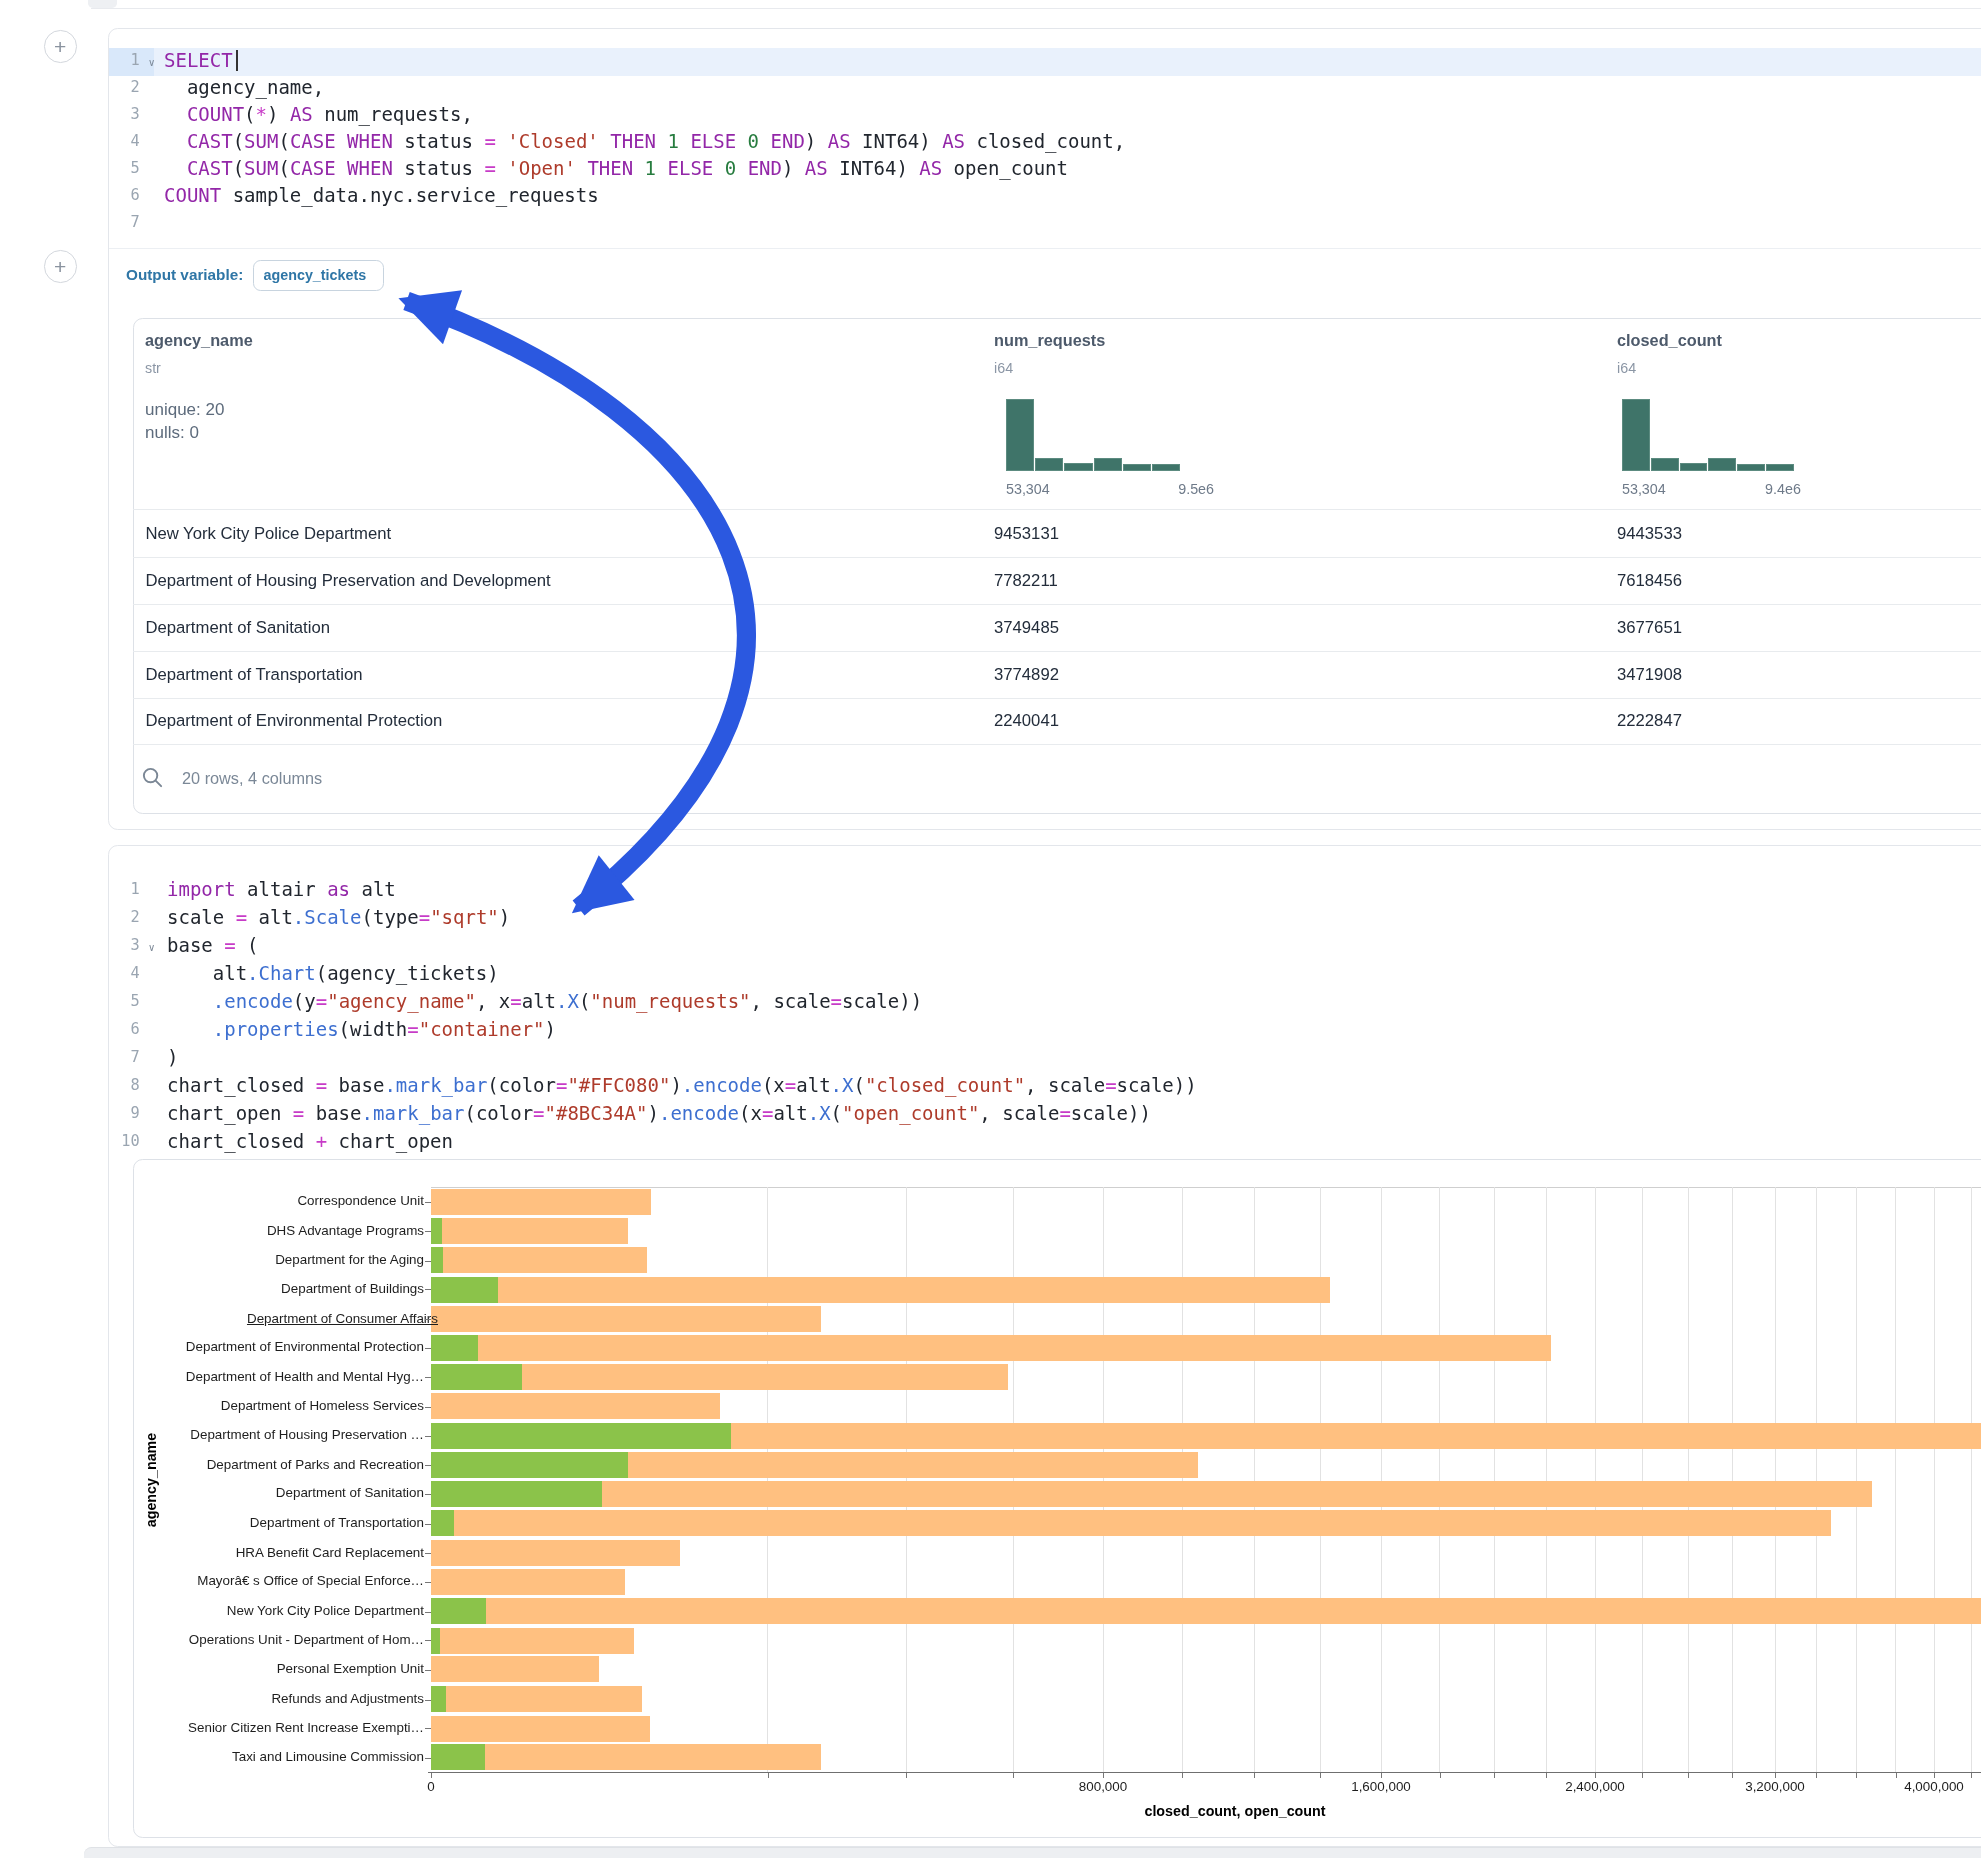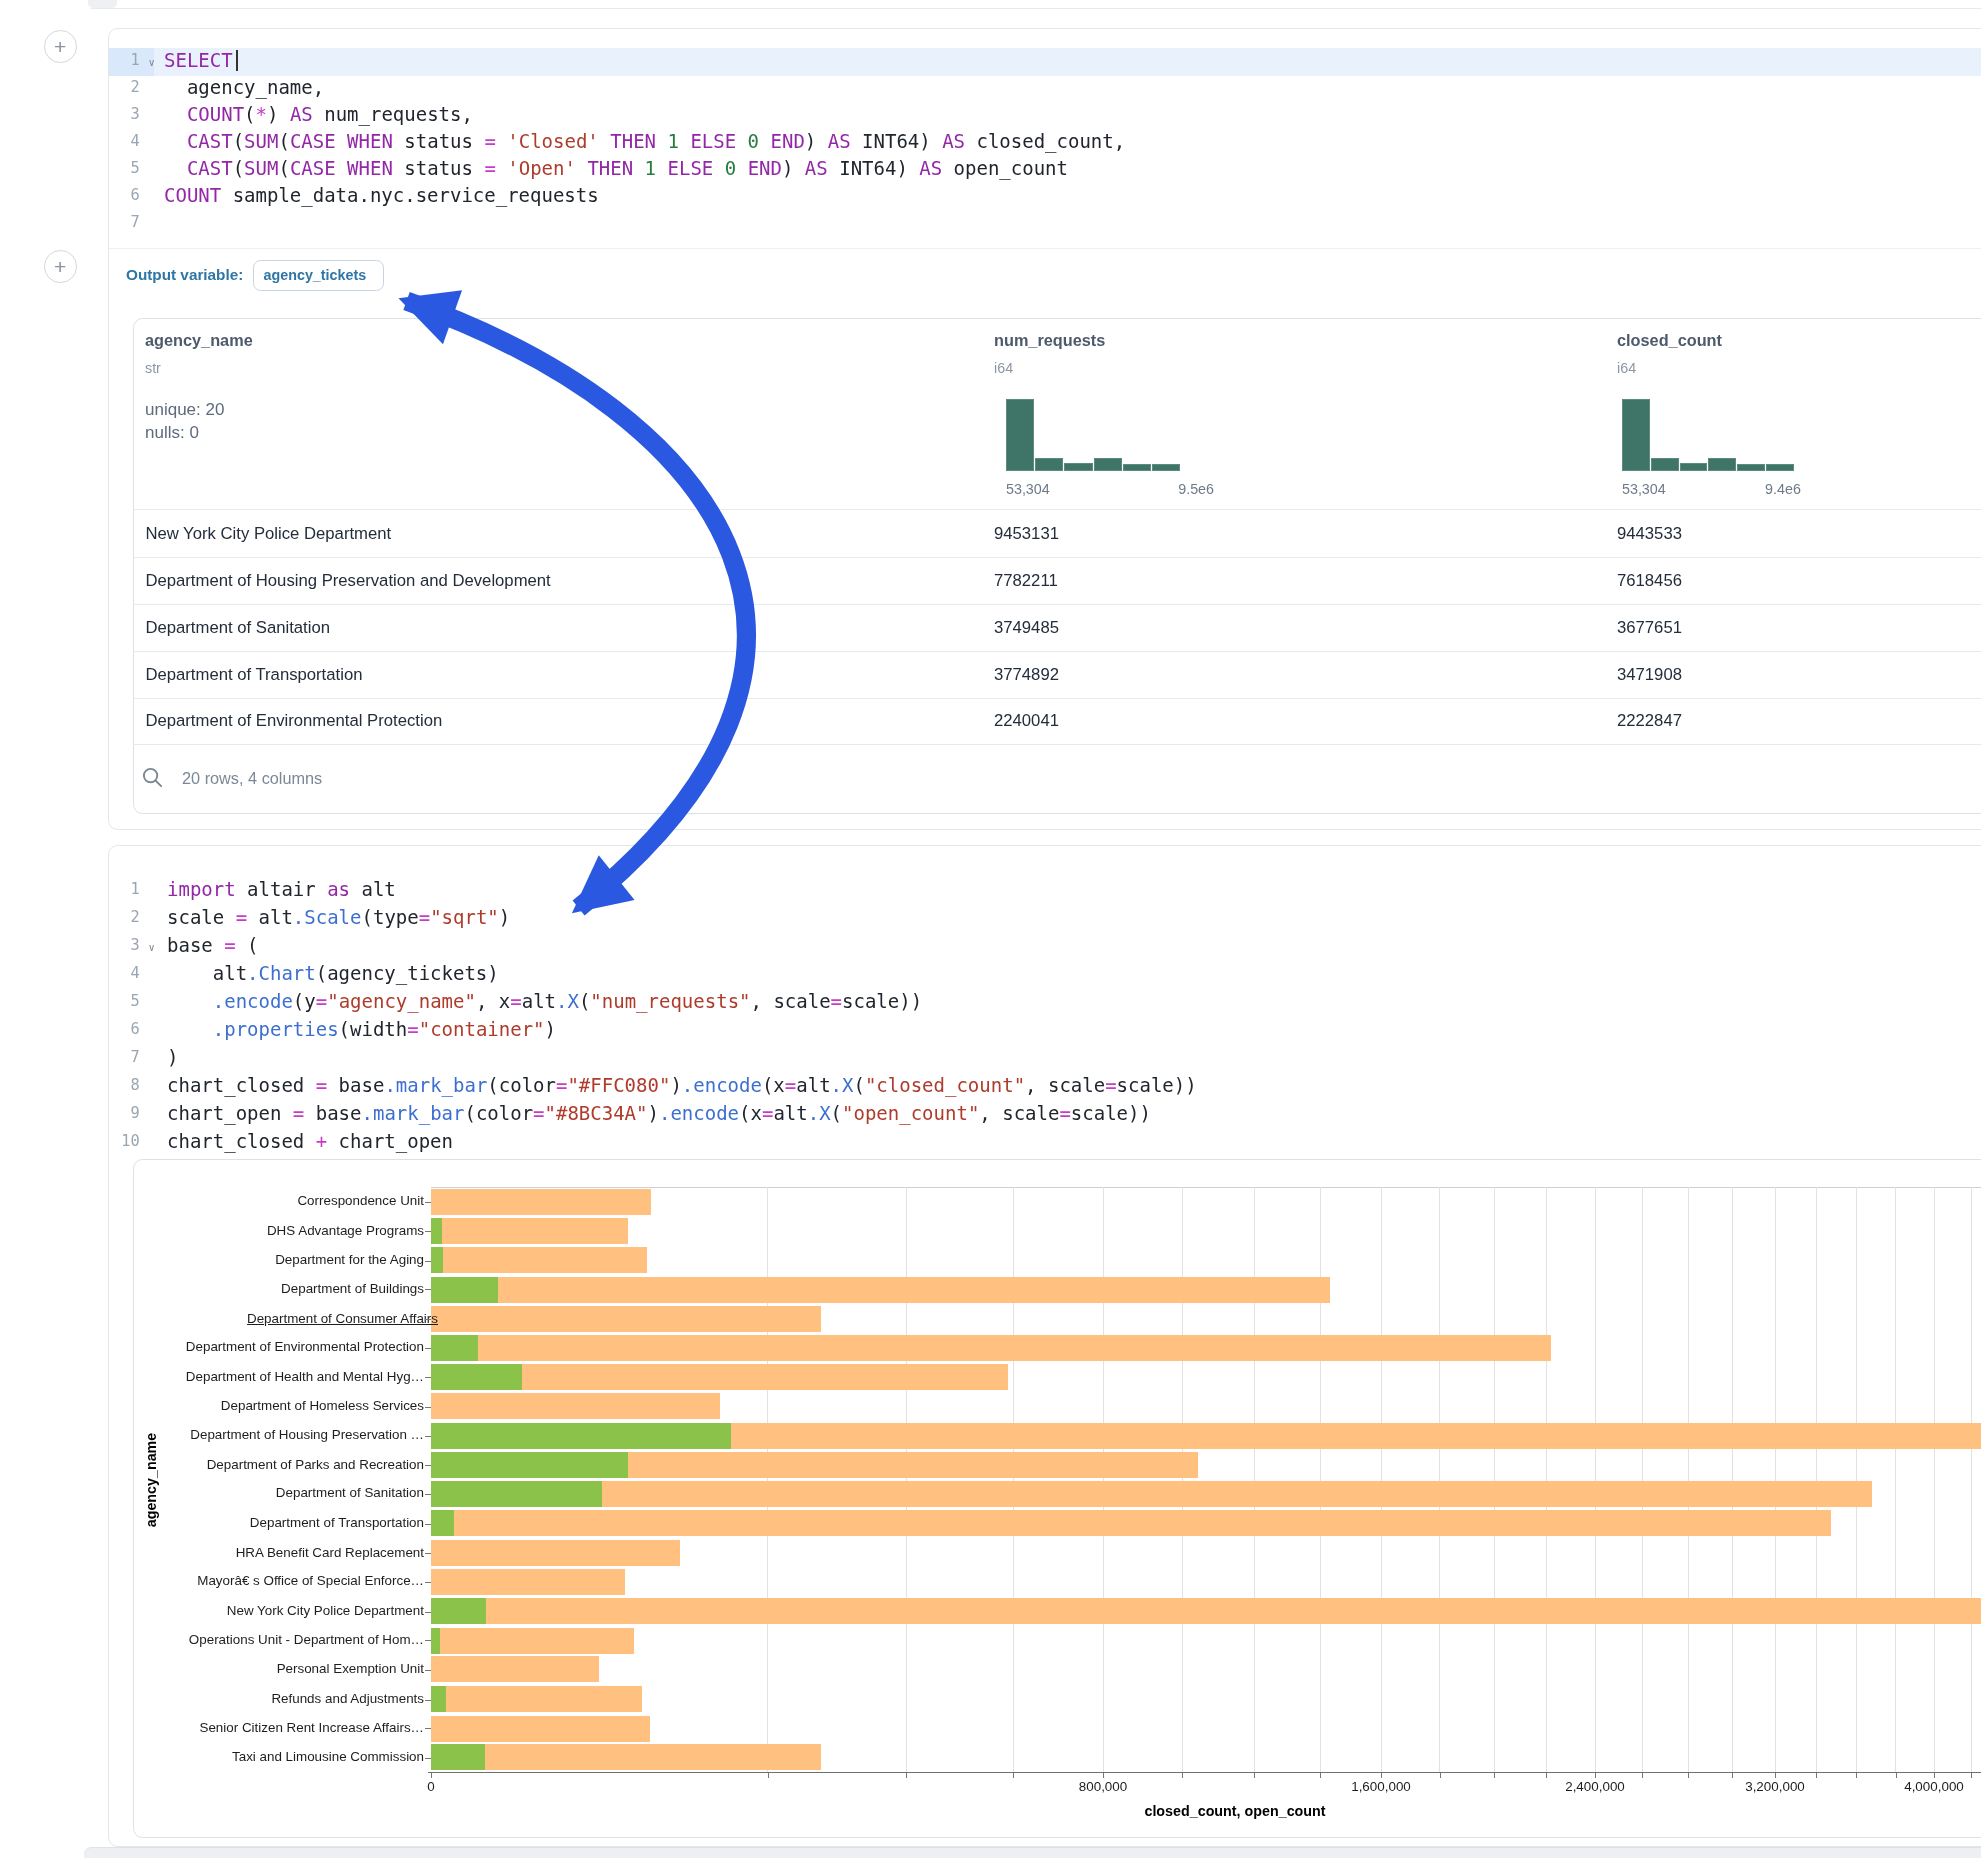--- a/index.html
+++ b/index.html
@@ -285,21 +285,21 @@
     <div class="ylab" style="left: 109px; top: 1573px;">Mayorâ€ s Office of Special Enforce…</div>
     <div class="ytick" style="left: 425px; top: 1582px;"></div>
     <div class="ylab" style="left: 109px; top: 1603px;">New York City Police Department</div>
     <div class="ytick" style="left: 425px; top: 1612px;"></div>
     <div class="ylab" style="left: 109px; top: 1632px;">Operations Unit - Department of Hom…</div>
     <div class="ytick" style="left: 425px; top: 1640px;"></div>
     <div class="ylab" style="left: 109px; top: 1661px;">Personal Exemption Unit</div>
     <div class="ytick" style="left: 425px; top: 1670px;"></div>
     <div class="ylab" style="left: 109px; top: 1691px;">Refunds and Adjustments</div>
     <div class="ytick" style="left: 425px; top: 1700px;"></div>
-    <div class="ylab" style="left: 109px; top: 1720px;">Senior Citizen Rent Increase Affairs…</div>
+    <div class="ylab" style="left: 109px; top: 1720px;">Senior Citizen Rent Increase Exempti…</div>
     <div class="ytick" style="left: 425px; top: 1728px;"></div>
     <div class="ylab" style="left: 109px; top: 1749px;">Taxi and Limousine Commission</div>
     <div class="ytick" style="left: 425px; top: 1758px;"></div>
   </div>
 <div id="xlabels">
     <div class="xtick" style="left: 431px;"></div>
     <div class="xtick" style="left: 768px;"></div>
     <div class="xtick" style="left: 906px;"></div>
     <div class="xtick" style="left: 1013px;"></div>
     <div class="xtick" style="left: 1103px;"></div>

